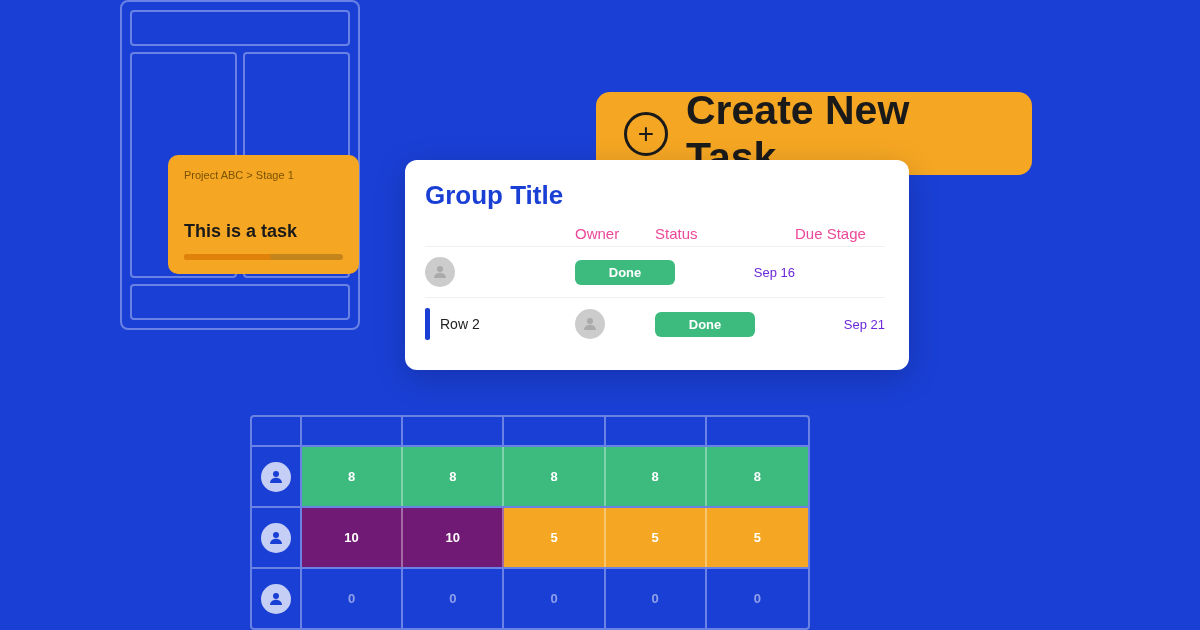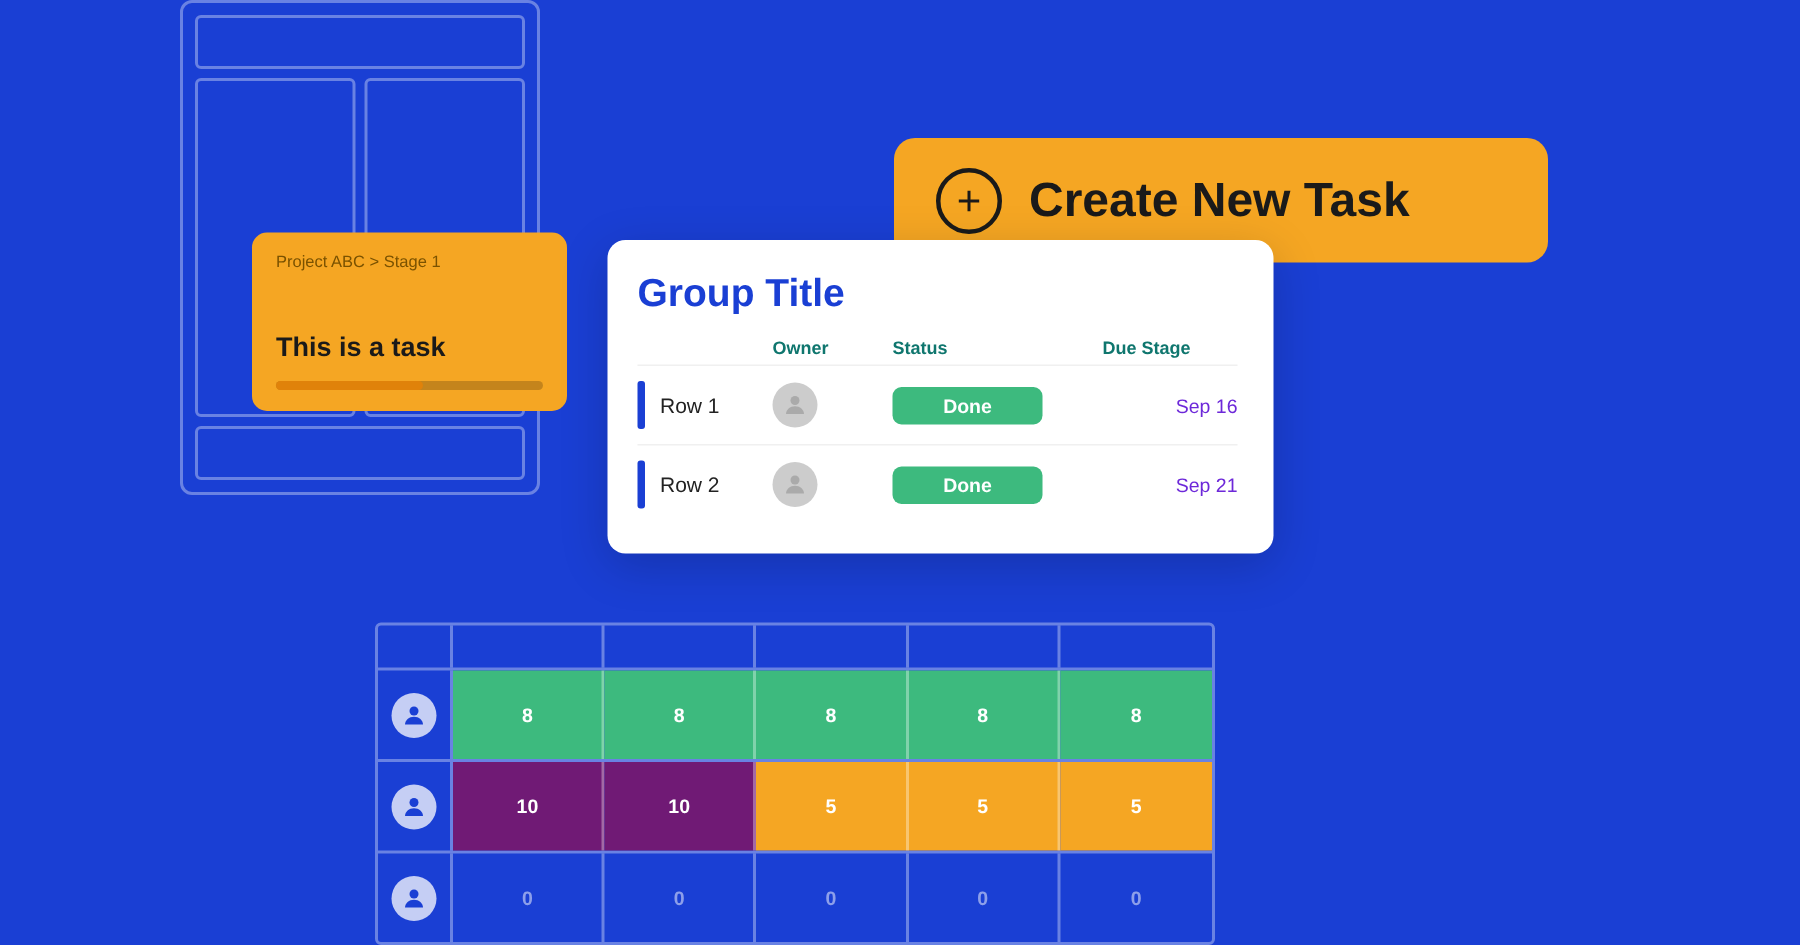--- a/index.html
+++ b/index.html
@@ -45,21 +45,21 @@
       flex: 1;
       border: 2px solid rgba(255,255,255,0.35);
       border-radius: 4px;
     }
 
     
     .task-card {
       position: absolute;
       top: 155px;
       left: 168px;
-      width: 210px;
+      width: 191px;
       background: #f5a623;
       border-radius: 10px;
       padding: 14px 16px;
     }
     .task-card .breadcrumb {
       font-size: 11px;
       color: #7a5200;
       margin-bottom: 6px;
     }
     .task-card .task-title {
@@ -103,49 +103,49 @@
       border-radius: 50%;
       display: flex;
       align-items: center;
       justify-content: center;
       font-size: 28px;
       font-weight: 300;
       color: #1a1a1a;
       flex-shrink: 0;
     }
     .create-task-btn .btn-label {
-      font-size: 32px;
+      font-size: 41px;
       font-weight: 700;
       color: #1a1a1a;
     }
 
     
     .table-card {
       position: absolute;
       top: 160px;
       left: 405px;
-      width: 444px;
+      width: 504px;
       background: #fff;
       border-radius: 12px;
       padding: 20px 24px 20px 20px;
       box-shadow: 0 8px 32px rgba(0,0,0,0.18);
     }
     .table-card .group-title {
       font-size: 26px;
       font-weight: 700;
       color: #1a3fd4;
       margin-bottom: 10px;
     }
     .table-header {
       display: grid;
       grid-template-columns: 1fr 80px 140px 90px;
       padding: 4px 0 4px 16px;
-      font-size: 12px;
-      color: #0f766e;
-      font-weight: 700;
+      font-size: 15px;
+      color: #ec4899;
+      font-weight: 400;
     }
     .table-row {
       display: grid;
       grid-template-columns: 1fr 80px 140px 90px;
       align-items: center;
       padding: 10px 0 10px 0;
       border-top: 1px solid #f0f0f0;
       font-size: 14px;
       color: #222;
     }
@@ -301,24 +301,20 @@
 <div class="table-card">
   <div class="group-title">Group Title</div>
   <div class="table-header">
     <span></span>
     <span>Owner</span>
     <span>Status</span>
     <span>Due Stage</span>
   </div>
 
   <div class="table-row">
-    <div class="row-name-cell">
-      <div class="row-accent"></div>
-      <span>Row 1</span>
-    </div>
     <div class="avatar-icon">
       <svg width="18" height="18" viewBox="0 0 24 24" fill="#aaa">
           <circle cx="12" cy="8" r="4"></circle>
           <path d="M4 20c0-4 3.6-7 8-7s8 3 8 7"></path>
         </svg>
     </div>
     <div>
       <span class="status-badge status-done">Done</span>
     </div>
     <div class="due-date">Sep 16</div>

